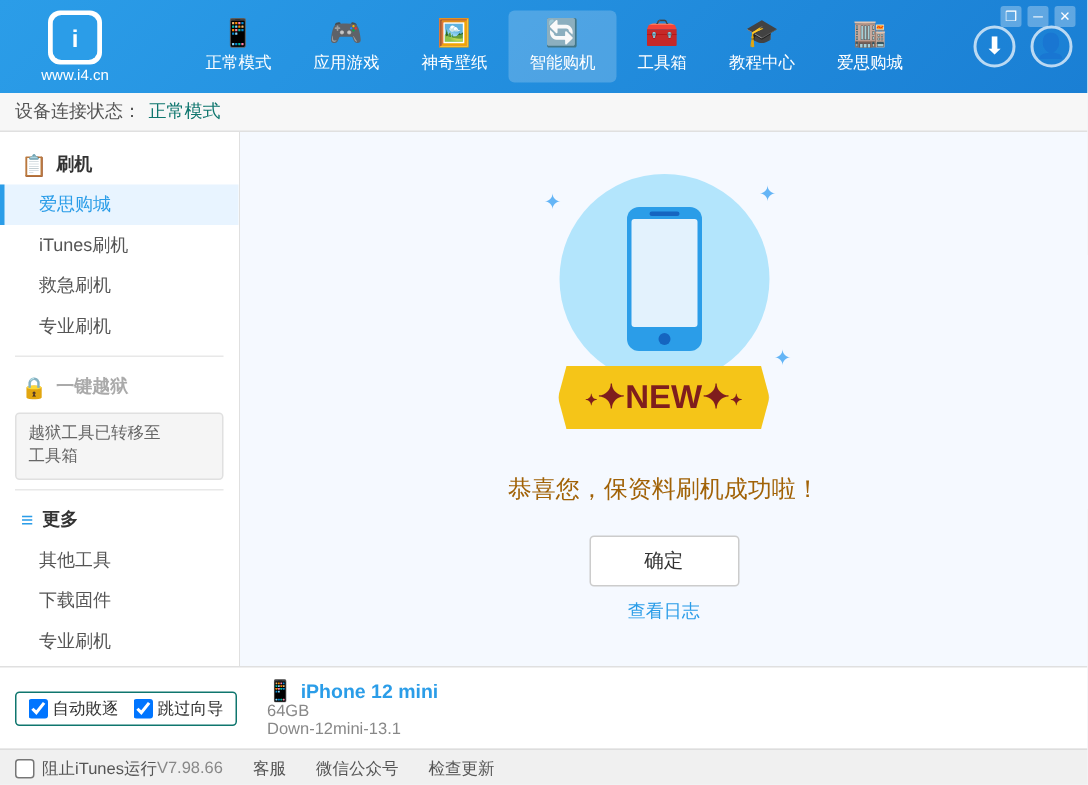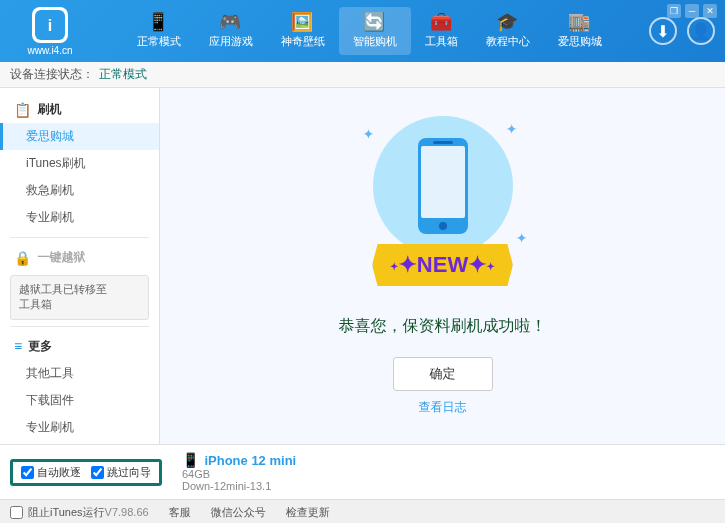--- a/index.html
+++ b/index.html
@@ -187,21 +187,21 @@
     }
     .phone-svg {
       width: 60px; height: 100px;
     }
     .new-badge {
       position: absolute;
       bottom: 10px;
       left: 50%;
       transform: translateX(-50%);
       background: #f5c518;
-      color: #6d28d9;
+      color: #7f1d1d;
       font-size: 22px;
       font-weight: bold;
       padding: 8px 18px;
       border-radius: 4px;
       white-space: nowrap;
       box-shadow: 2px 2px 8px rgba(0,0,0,0.15);
       clip-path: polygon(4% 0%, 96% 0%, 100% 50%, 96% 100%, 4% 100%, 0% 50%);
     }
     .new-badge::before, .new-badge::after {
       content: '✦';
@@ -213,21 +213,21 @@
       position: absolute;
       color: #64b5f6;
       font-size: 14px;
     }
     .sparkle-1 { top: 10px; left: 20px; }
     .sparkle-2 { top: 5px; right: 25px; }
     .sparkle-3 { bottom: 50px; right: 15px; }
 
     .success-text {
       font-size: 16px;
-      color: #14532d;
+      color: #a16207;
       margin-bottom: 20px;
       font-weight: normal;
     }
     .confirm-btn {
       width: 100px;
       padding: 7px 0;
       background: #fff;
       border: 1px solid #ccc;
       border-radius: 3px;
       color: #333;
@@ -250,21 +250,21 @@
       border-top: 1px solid #e0e0e0;
       display: flex;
       align-items: center;
       padding: 0 10px;
       gap: 10px;
     }
     .checkbox-group {
       display: flex;
       align-items: center;
       gap: 10px;
-      border: 3px solid #0f766e;
+      border: 1px solid #0f766e;
       padding: 3px 8px;
       border-radius: 3px;
     }
     .checkbox-item {
       display: flex;
       align-items: center;
       gap: 3px;
       font-size: 11px;
       color: #333;
     }

